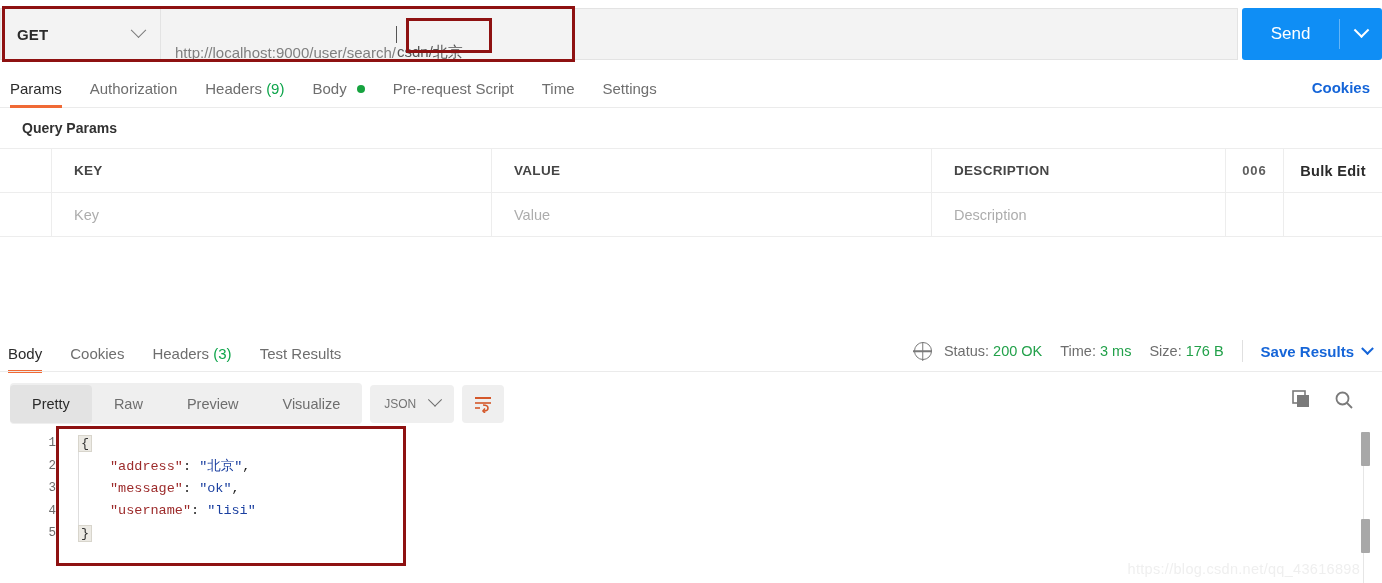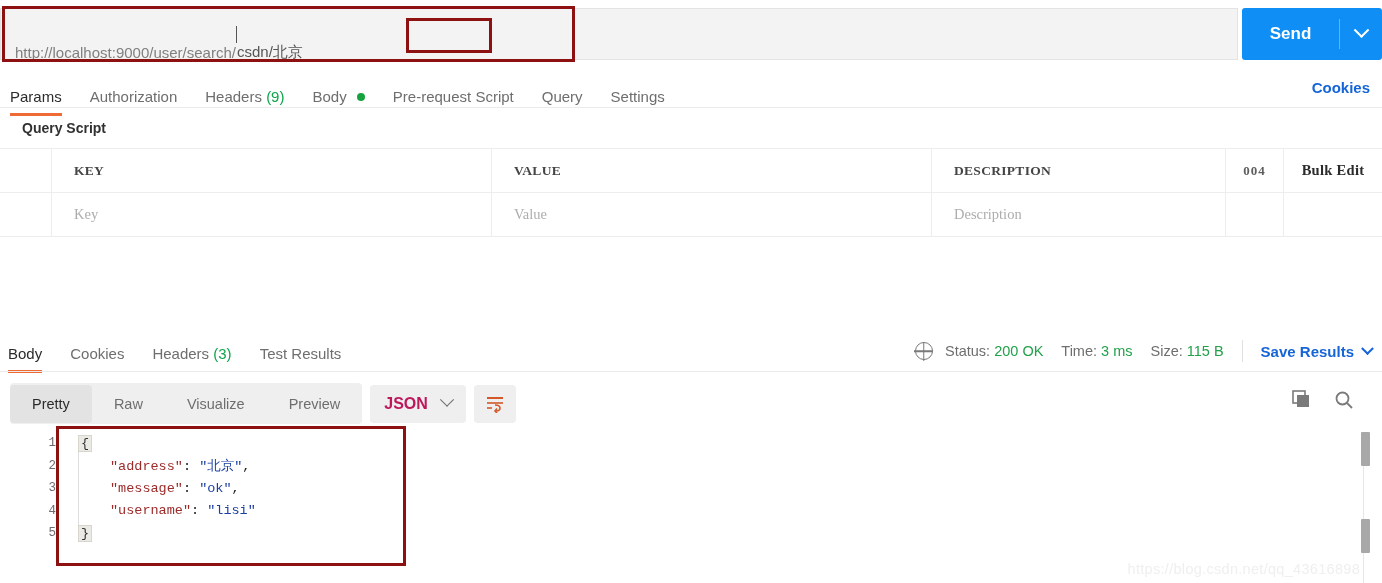--- a/index.html
+++ b/index.html
@@ -25,47 +25,47 @@
   .url-box {
     flex: 1; background: #f3f3f3; border: 1px solid #e3e3e3;
     display: flex; align-items: center; padding-left: 14px; position: relative;
   }
   .url-text { font-size: 15px; color: #7f7f7f; white-space: pre; margin-top: 36px; }
   .url-caret { display:inline-block; width:1px; height:17px; background:#555; margin:0 0px; vertical-align:-3px; }
   .send-btn {
     width: 140px; background: #0f8ef5; display: flex; align-items: center;
     border-radius: 3px; margin-left: 4px;
   }
-  .send-main { flex:1; text-align:center; color:#fff; font-size:17px; font-weight:700; }
+  .send-main { flex:1; text-align:center; color:#fff; font-size:17px; font-weight:400; }
   .send-div { width:1px; height:30px; background:rgba(255,255,255,.35); }
   .send-arrow { width: 42px; display:flex; align-items:center; justify-content:center; }
   .send-arrow i { width: 11px; height: 11px; border-right: 2px solid #fff; border-bottom: 2px solid #fff; transform: rotate(45deg) translate(-3px,-3px); display:block; }
 
   
   .anno { position: absolute; border: 3px solid #8e1111; pointer-events: none; }
   .anno-url-outer { left: 2px; top: 6px; width: 573px; height: 56px; }
   .anno-url-inner { left: 406px; top: 18px; width: 86px; height: 35px; }
   .anno-json { left: 56px; top: 426px; width: 350px; height: 140px; }
 
   
   .req-tabs {
     position: absolute; left: 0; top: 72px; width: 1382px; height: 35px;
-    display: flex; align-items: flex-end; padding-left: 10px;
+    display: flex; align-items: center; padding-left: 10px;
   }
   .rtab { font-size: 15px; color: #6e6e6e; margin-right: 28px; position: relative; padding-bottom: 2px; cursor: pointer; white-space: nowrap; }
   .rtab.active { color: #2b2b2b; }
   .rtab.active::after { content:""; position:absolute; left:0; right:0; bottom:-9px; height:3px; background:#f06a35; }
   .rtab .count { color: #0ea54b; }
   .rtab .greendot { display:inline-block; width:8px; height:8px; border-radius:50%; background:#16a33f; margin-left:6px; vertical-align:1px; }
   .cookies-link { position:absolute; right: 12px; top: 79px; font-size:15px; color:#1565d8; font-weight:600; cursor:pointer; }
 
   
   .qp-title { position:absolute; left:22px; top:120px; font-size:14px; font-weight:700; color:#313131; }
   .qp-table { position:absolute; left:0; top:148px; width:1382px; }
-  .qp-head, .qp-row { display:flex; width:100%;font-family:Liberation Serif, serif; }
+  .qp-head, .qp-row { display:flex; width:100%; }
   .qp-head { height:45px; border-top:1px solid #ededed; border-bottom:1px solid #ededed; }
   .qp-row  { height:44px; border-bottom:1px solid #ededed; }
   .cell { border-right:1px solid #ededed; display:flex; align-items:center; padding-left:22px; font-size:14px; }
   .c-chk { width:52px; padding-left:0; }
   .c-key { width:440px; }
   .c-val { width:440px; }
   .c-desc{ flex:1; }
   .c-dots{ width:58px; padding-left:0; justify-content:center; }
   .c-bulk{ width:98px; padding-left:0; justify-content:center; border-right:none; }
   .qp-head .cell { color:#454545; font-weight:700; letter-spacing:.3px; font-size:13.5px; }
@@ -84,21 +84,21 @@
   .stat-sep { width:1px; height:22px; background:#e0e0e0; margin-right:18px; }
   .save-resp { font-size:15px; color:#1565d8; font-weight:700; cursor:pointer; }
   .save-chev { display:inline-block; width:9px; height:9px; border-right:2px solid #1565d8; border-bottom:2px solid #1565d8; transform:rotate(45deg) translate(-2px,-2px); margin-left:9px; vertical-align:1px; }
 
   
   .view-bar { position:absolute; left:10px; top:383px; display:flex; align-items:center; gap:8px; }
   .seg { background:#efefef; border-radius:4px; display:flex; align-items:center; height:41px; }
   .seg .opt { padding:0 22px; height:38px; display:flex; align-items:center; font-size:14.5px; color:#6e6e6e; cursor:pointer; border-radius:4px; }
   .seg .opt.active { background:#e3e3e3; color:#2b2b2b; }
   .seg2 { background:#efefef; border-radius:4px; height:38px; display:flex; align-items:center; padding:0 14px; gap:14px; }
-  .seg2 .lbl { font-size:16px; color:#be185d; font-weight:700; }
+  .seg2 .lbl { font-size:12px; color:#737373; font-weight:400; }
   .seg2 .ch { width:10px; height:10px; border-right:1.8px solid #6e6e6e; border-bottom:1.8px solid #6e6e6e; transform:rotate(45deg) translate(-3px,-3px); }
   .wrapbtn { background:#efefef; border-radius:4px; width:42px; height:38px; display:flex; align-items:center; justify-content:center; cursor:pointer; }
   .resp-icons { position:absolute; right:28px; top:390px; display:flex; gap:22px; align-items:center; }
 
   
   .code-area { position:absolute; left:30px; top:432px; width:1300px; font-family:"Liberation Mono", monospace; font-size:13.5px; }
   .code-line { display:flex; height:22.5px; align-items:center; }
   .ln { width:26px; text-align:right; color:#6b6b6b; font-size:12.5px; margin-right:22px; }
   .tok-key { color:#9c2a2a; }
   .tok-str { color:#1a3fa0; }
@@ -111,20 +111,24 @@
   .sb1 { position:absolute; right:12px; top:432px; width:9px; height:34px; background:#a8a8a8; border-radius:1px; }
   .sb2 { position:absolute; right:12px; top:519px; width:9px; height:34px; background:#a8a8a8; border-radius:1px; }
   .watermark { position:absolute; right:22px; bottom:6px; font-size:14.5px; color:#efefef; letter-spacing:.3px; }
   .hr-top { position:absolute; left:0; top:107px; width:1382px; height:1px; background:#ebebeb; }
   .hr-resp { position:absolute; left:0; top:371px; width:1382px; height:1px; background:#ebebeb; }
 </style>
 </head>
 <body>
 
 <div class="url-row">
+  <div class="method-box">
+    <span class="method-label">GET</span>
+    <span class="chev"></span>
+  </div>
   <div class="url-box">
     <span class="url-text">http://localhost:9000/user/search/</span>
       <span class="url-caret"></span>
       <span class="url-text" style="color:#555">csdn/北京</span>
   </div>
   <div class="send-btn">
     <span class="send-main">Send</span>
     <span class="send-div"></span>
     <span class="send-arrow">
         <i></i>
@@ -149,38 +153,38 @@
     <span class="count">(9)</span>
   </div>
   <div class="rtab">
     <span>Body</span>
     <span class="greendot"></span>
   </div>
   <div class="rtab">
     <span>Pre-request Script</span>
   </div>
   <div class="rtab">
-    <span>Query</span>
+    <span>Time</span>
   </div>
   <div class="rtab">
     <span>Settings</span>
   </div>
 </div>
 <div class="cookies-link">Cookies</div>
 
-<div class="qp-title">Query Script</div>
+<div class="qp-title">Query Params</div>
 
 <div class="qp-table">
   <div class="qp-head">
     <div class="cell c-chk"></div>
     <div class="cell c-key">KEY</div>
     <div class="cell c-val">VALUE</div>
     <div class="cell c-desc">DESCRIPTION</div>
     <div class="cell c-dots">
-        <span class="dots">004</span>
+        <span class="dots">006</span>
       </div>
     <div class="cell c-bulk">
         <span class="bulk">Bulk Edit</span>
       </div>
   </div>
   <div class="qp-row">
     <div class="cell c-chk"></div>
     <div class="cell c-key">Key</div>
     <div class="cell c-val">Value</div>
     <div class="cell c-desc">Description</div>
@@ -202,33 +206,33 @@
   </div>
   <div class="rtab">
     <span>Test Results</span>
   </div>
 </div>
 
 <div class="resp-status">
   <span class="globe"></span>
   <span class="stat-item"><span>Status:</span> <b>200 OK</b></span>
   <span class="stat-item"><span>Time:</span> <b>3 ms</b></span>
-  <span class="stat-item"><span>Size:</span> <b>115 B</b></span>
+  <span class="stat-item"><span>Size:</span> <b>176 B</b></span>
   <span class="stat-sep"></span>
   <span class="save-resp"><span>Save Results</span><i class="save-chev"></i></span>
 </div>
 
 <div class="hr-resp"></div>
 
 <div class="view-bar">
   <div class="seg">
     <div class="opt active">Pretty</div>
     <div class="opt">Raw</div>
+    <div class="opt">Preview</div>
     <div class="opt">Visualize</div>
-    <div class="opt">Preview</div>
   </div>
   <div class="seg2">
     <span class="lbl">JSON</span>
     <span class="ch"></span>
   </div>
   <div class="wrapbtn">
     <svg width="20" height="18" viewBox="0 0 20 18">
       <line x1="2" y1="3" x2="18" y2="3" stroke="#d4582a" stroke-width="2"></line>
       <line x1="2" y1="8" x2="18" y2="8" stroke="#d4582a" stroke-width="1.6"></line>
       <line x1="2" y1="13" x2="7" y2="13" stroke="#d4582a" stroke-width="1.6"></line>

